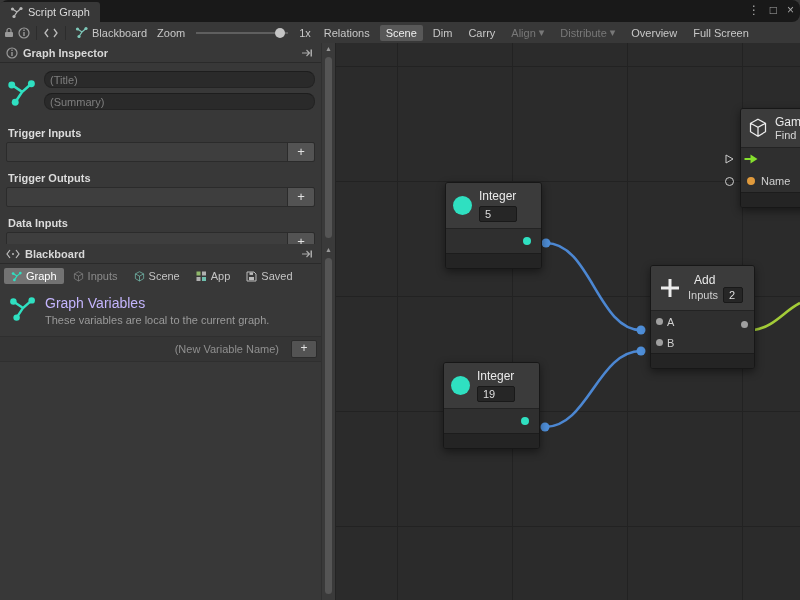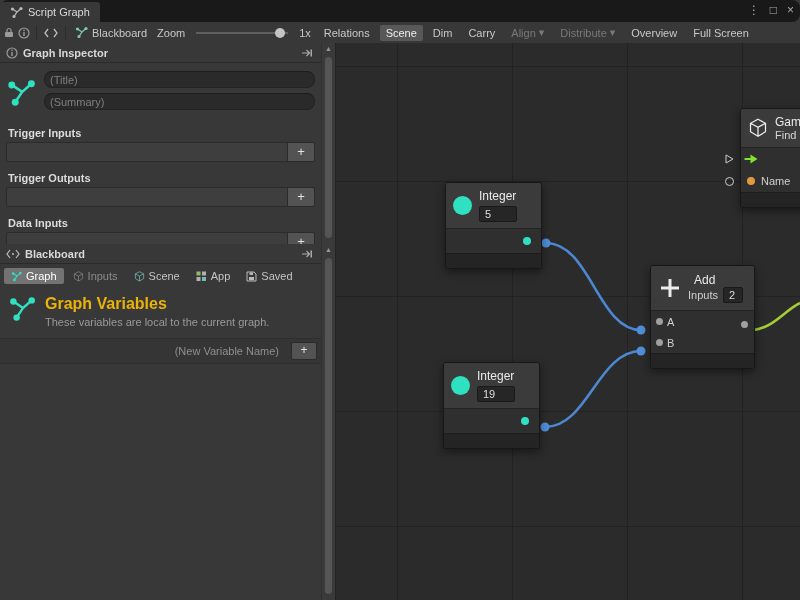--- a/index.html
+++ b/index.html
@@ -47,21 +47,21 @@
   .sec-list{margin:0 20px 2px 6px;height:18px;position:relative;background:#3e3e3e;
             border:1px solid #2b2b2b;border-radius:2px;}
   .plus-btn{position:absolute;right:0;top:0;bottom:0;width:26px;background:#535353;
             border-left:1px solid #2b2b2b;color:#e2e2e2;text-align:center;line-height:17px;
             font-size:13px;border-radius:0 2px 2px 0;cursor:default;}
   .bb-tabs{display:flex;gap:2px;padding:4px 4px;margin-right:14px;}
   .bb-tab{display:flex;align-items:center;gap:4px;padding:2px 7px;border-radius:2px;color:#c4c4c4;}
   .bb-tab.active{background:#737373;color:#fff;}
   .bb-tab.dim{color:#8a8a8a;}
   .gv-block{display:flex;gap:9px;padding:7px 8px 4px;align-items:flex-start;}
-  .gv-title{font-size:16px;font-weight:bold;color:#eab308;margin-bottom:3px;}
+  .gv-title{font-size:14px;font-weight:normal;color:#c4b5fd;margin-bottom:3px;}
   .gv-desc{color:#9a9a9a;}
   .newvar-row{display:flex;align-items:center;margin:6px 14px 0 0;padding:3px 4px;
               border-top:1px solid #2f2f2f;border-bottom:1px solid #2f2f2f;background:#353535;}
   .newvar-input{flex:1;background:transparent;border:none;outline:none;text-align:right;
                 color:#bbb;font-size:11px;font-family:Liberation Sans, sans-serif;padding-right:12px;}
   .newvar-input::placeholder{color:#8f8f8f;}
   .newvar-plus{width:24px;height:16px;background:#535353;border:1px solid #2b2b2b;border-radius:2px;
                text-align:center;line-height:15px;color:#e2e2e2;font-size:12px;}
   
   .canvas{position:absolute;left:336px;top:43px;right:0;bottom:0;background:#2b2b2b;overflow:hidden;

